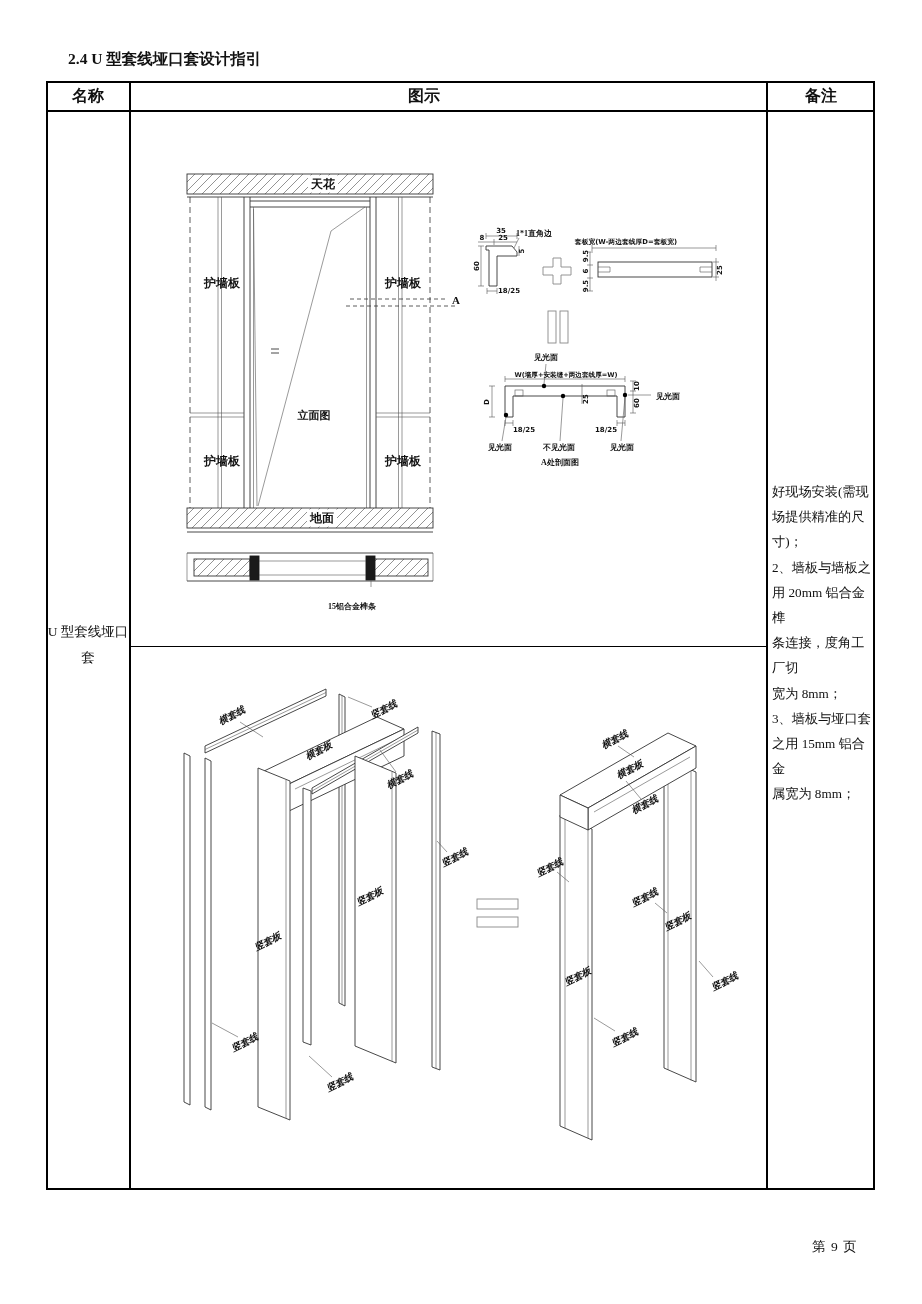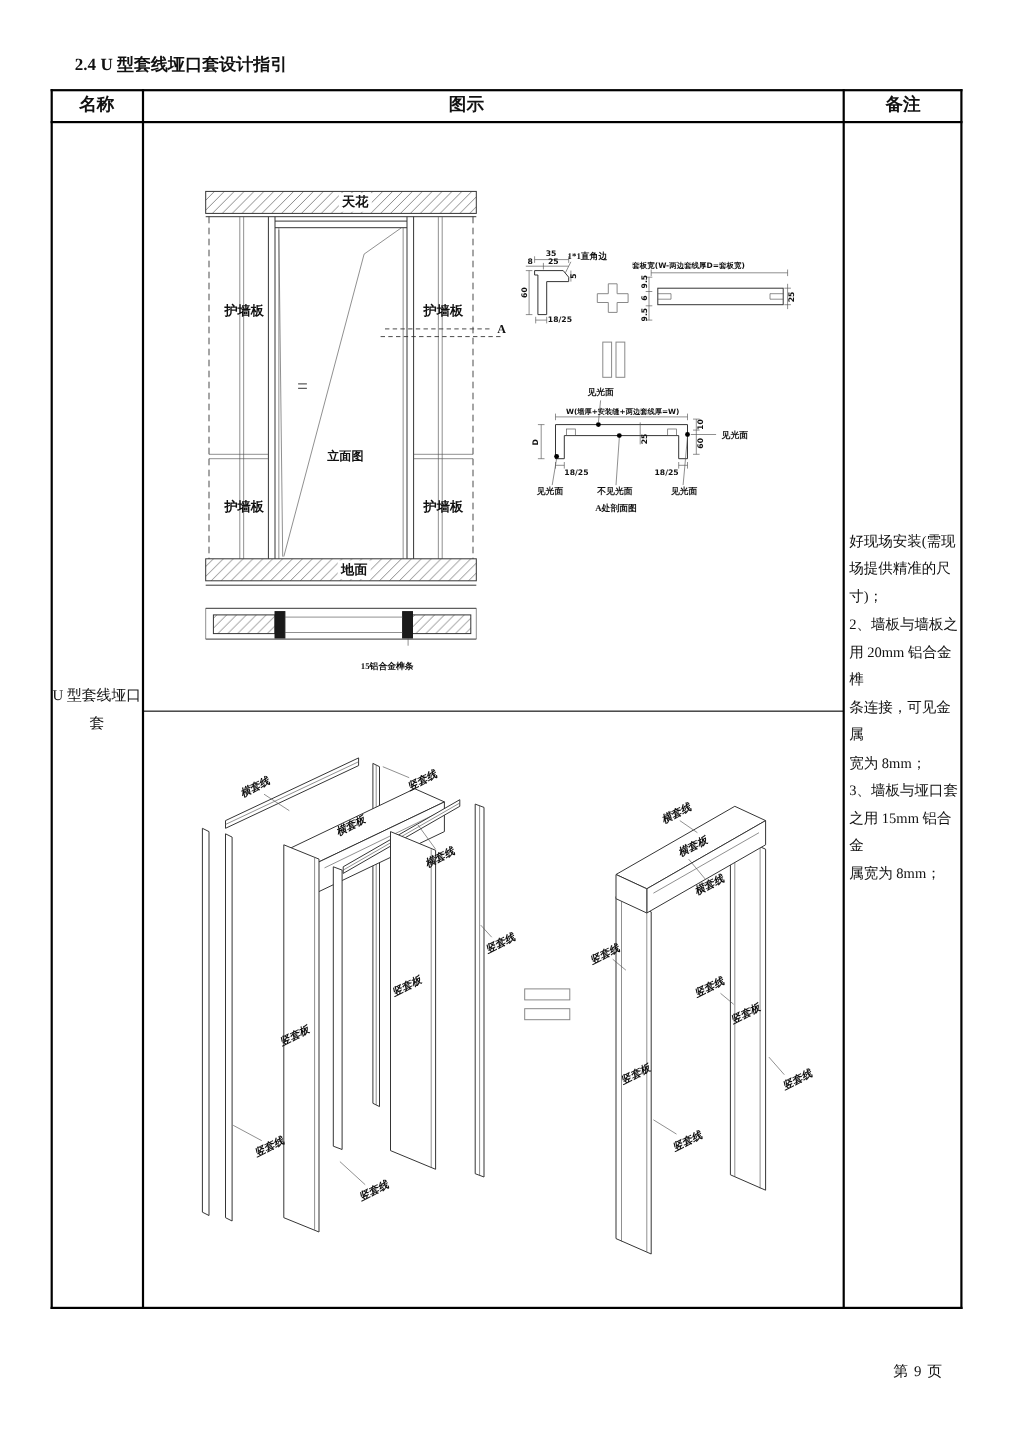--- a/index.html
+++ b/index.html
@@ -63,21 +63,21 @@
     <span>U 型套线垭口</span><br>
     <span>套</span>
   </div>
 
   <div class="notes">
     <span>好现场安装(需现</span>
     <span>场提供精准的尺</span>
     <span>寸)；</span>
     <span>2、墙板与墙板之</span>
     <span>用 20mm 铝合金榫</span>
-    <span>条连接，可见金属</span>
+    <span>条连接，度角工厂切</span>
     <span>宽为 8mm；</span>
     <span>3、墙板与垭口套</span>
     <span>之用 15mm 铝合金</span>
     <span>属宽为 8mm；</span>
   </div>
 
   <svg class="abs" style="left:130px;top:112px;" width="637" height="534" viewBox="130 112 637 534">
     <defs>
       <pattern id="hat" patternUnits="userSpaceOnUse" width="9" height="9">
         <path d="M-2,11 L11,-2" class="gy" stroke-width="0.7"></path>

